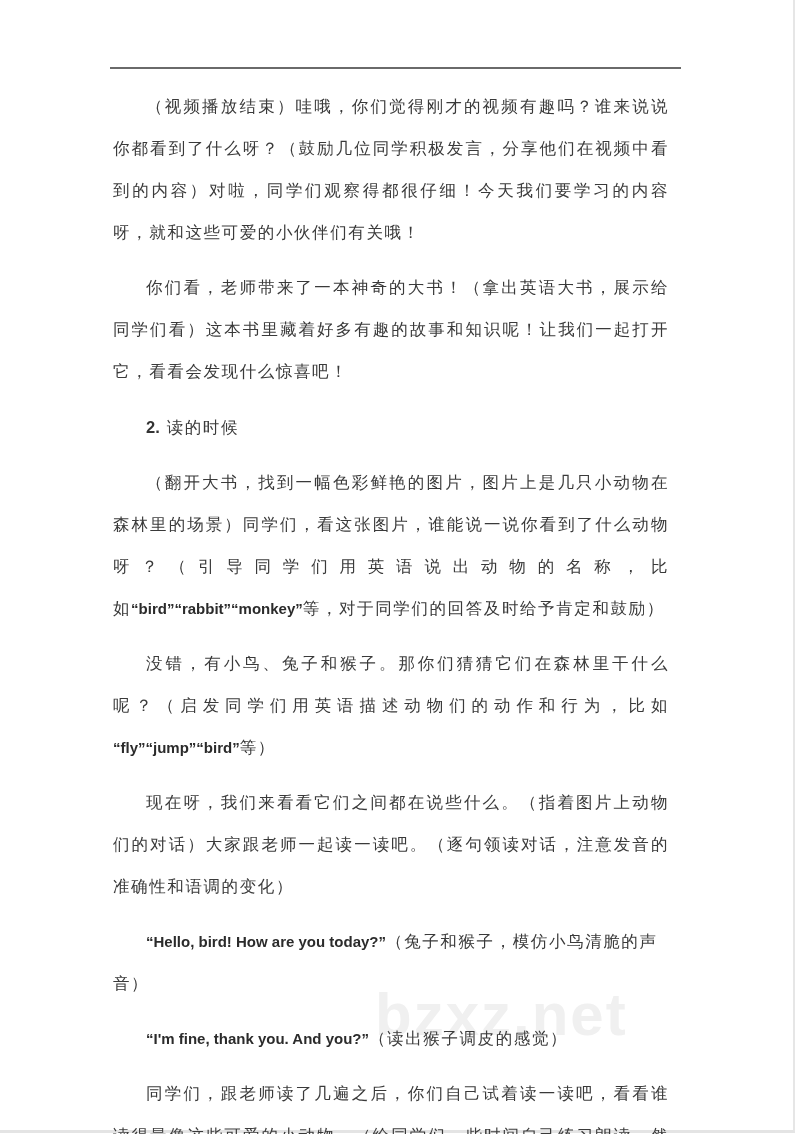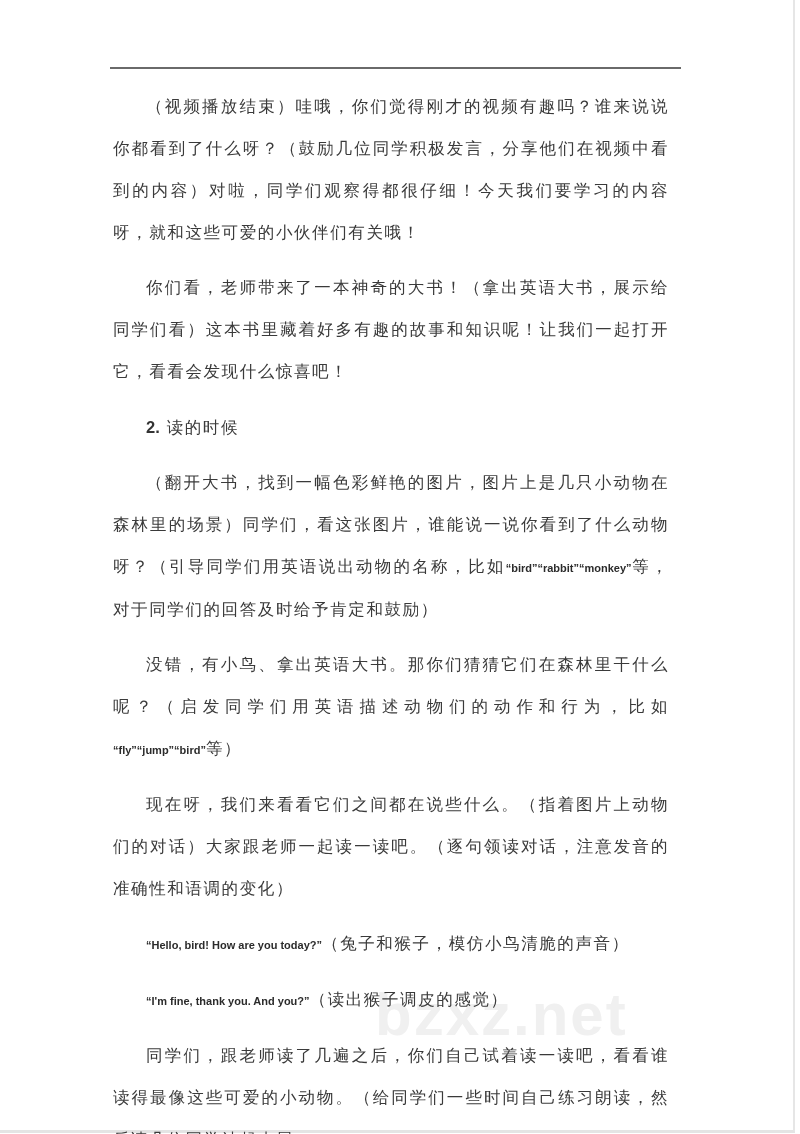--- a/index.html
+++ b/index.html
@@ -54,21 +54,21 @@
     font-family: "Liberation Sans", sans-serif;
     font-weight: bold;
     letter-spacing: 0;
     color: #333;
   }
   .en {
     font-family: "Liberation Sans", sans-serif;
     font-weight: bold;
     letter-spacing: 0;
     color: #2b2b2b;
-    font-size: 11px;
+    font-size: 15px;
   }
   .dialogue {
     margin: 0 0 13px 0;
     text-indent: 33px;
   }
   .watermark {
     position: absolute;
     left: 375px;
     top: 985px;
     font-family: "Liberation Sans", sans-serif;
@@ -103,21 +103,21 @@
     <p class="heading">
       <span class="num">2.</span>
       <span>读的时候</span>
     </p>
 
     <p class="para">
       <span>（翻开大书，找到一幅色彩鲜艳的图片，图片上是几只小动物在森林里的场景）同学们，看这张图片，谁能说一说你看到了什么动物呀？（引导同学们用英语说出动物的名称，比如</span><span class="en">“bird”“rabbit”“monkey”</span><span>等，对于同学们的回答及时给予肯定和鼓励）</span>
     </p>
 
     <p class="para">
-      <span>没错，有小鸟、拿出英语大书。那你们猜猜它们在森林里干什么呢？（启发同学们用英语描述动物们的动作和行为，比如 </span><span class="en">“fly”“jump”“bird”</span><span>等）</span>
+      <span>没错，有小鸟、兔子和猴子。那你们猜猜它们在森林里干什么呢？（启发同学们用英语描述动物们的动作和行为，比如 </span><span class="en">“fly”“jump”“bird”</span><span>等）</span>
     </p>
 
     <p class="para">
       <span>现在呀，我们来看看它们之间都在说些什么。（指着图片上动物们的对话）大家跟老师一起读一读吧。（逐句领读对话，注意发音的准确性和语调的变化）</span>
     </p>
 
     <p class="dialogue">
       <span class="en">“Hello, bird! How are you today?”</span><span>（兔子和猴子，模仿小鸟清脆的声音）</span>
     </p>
 

